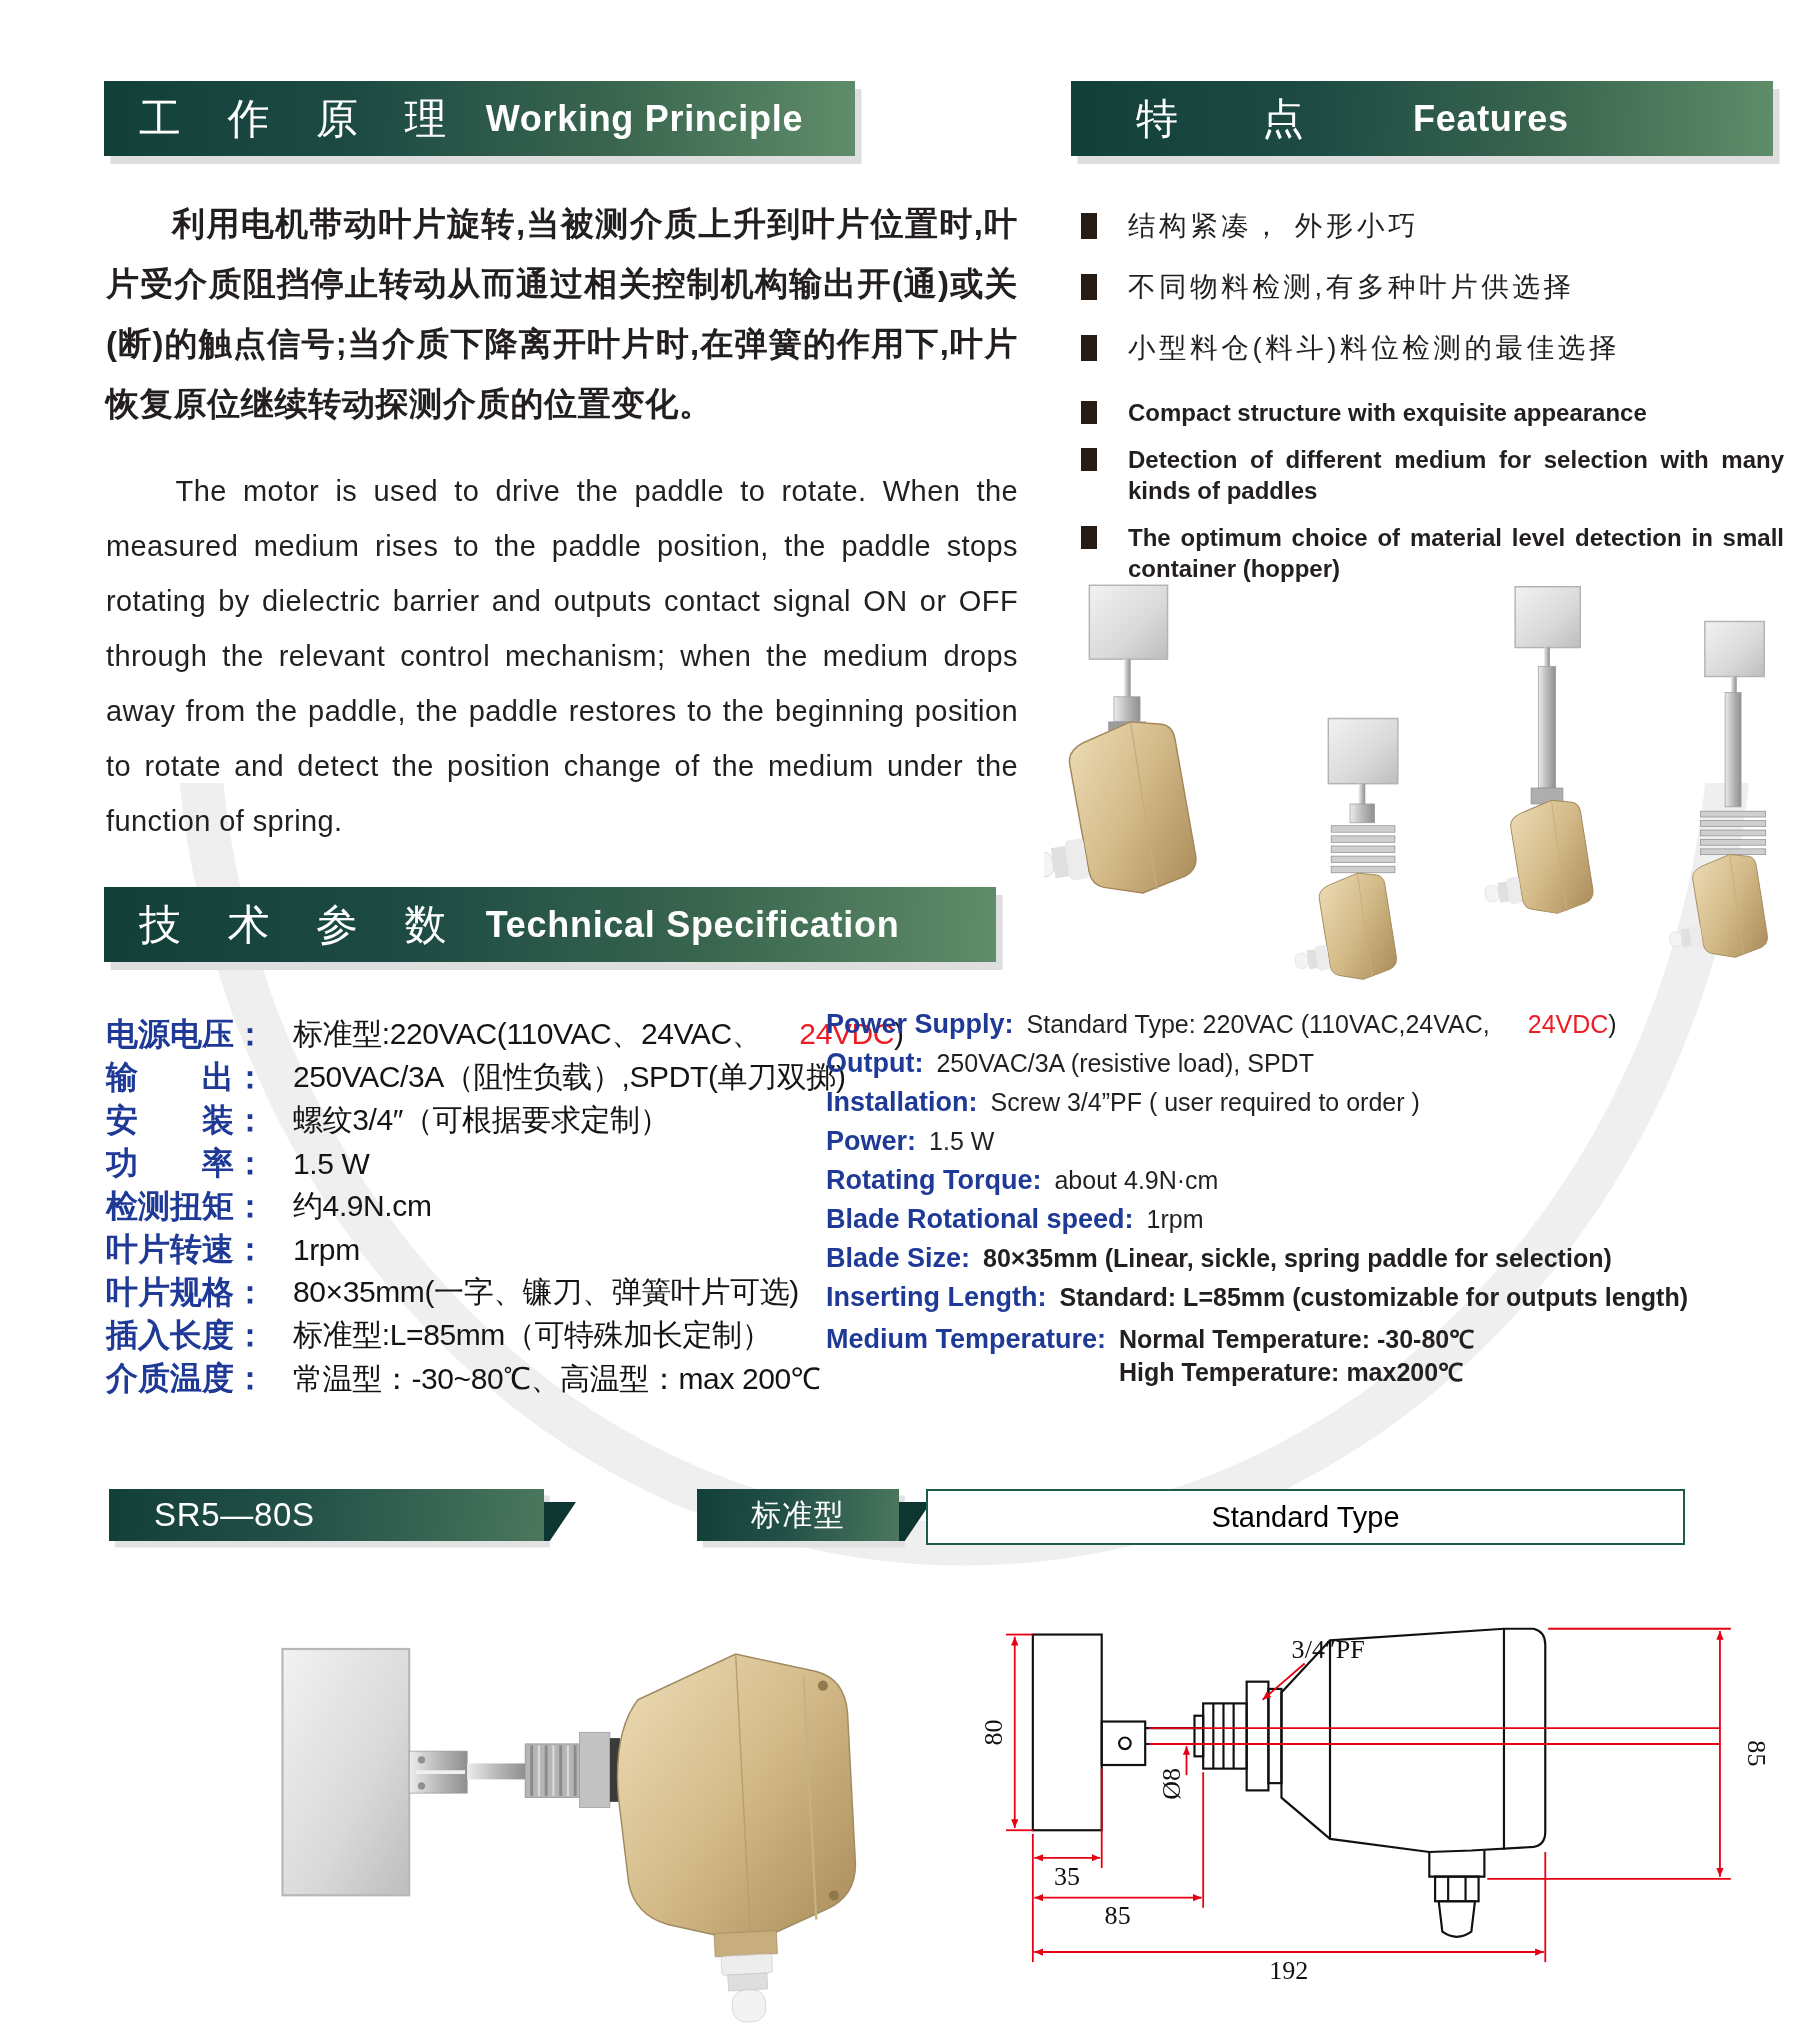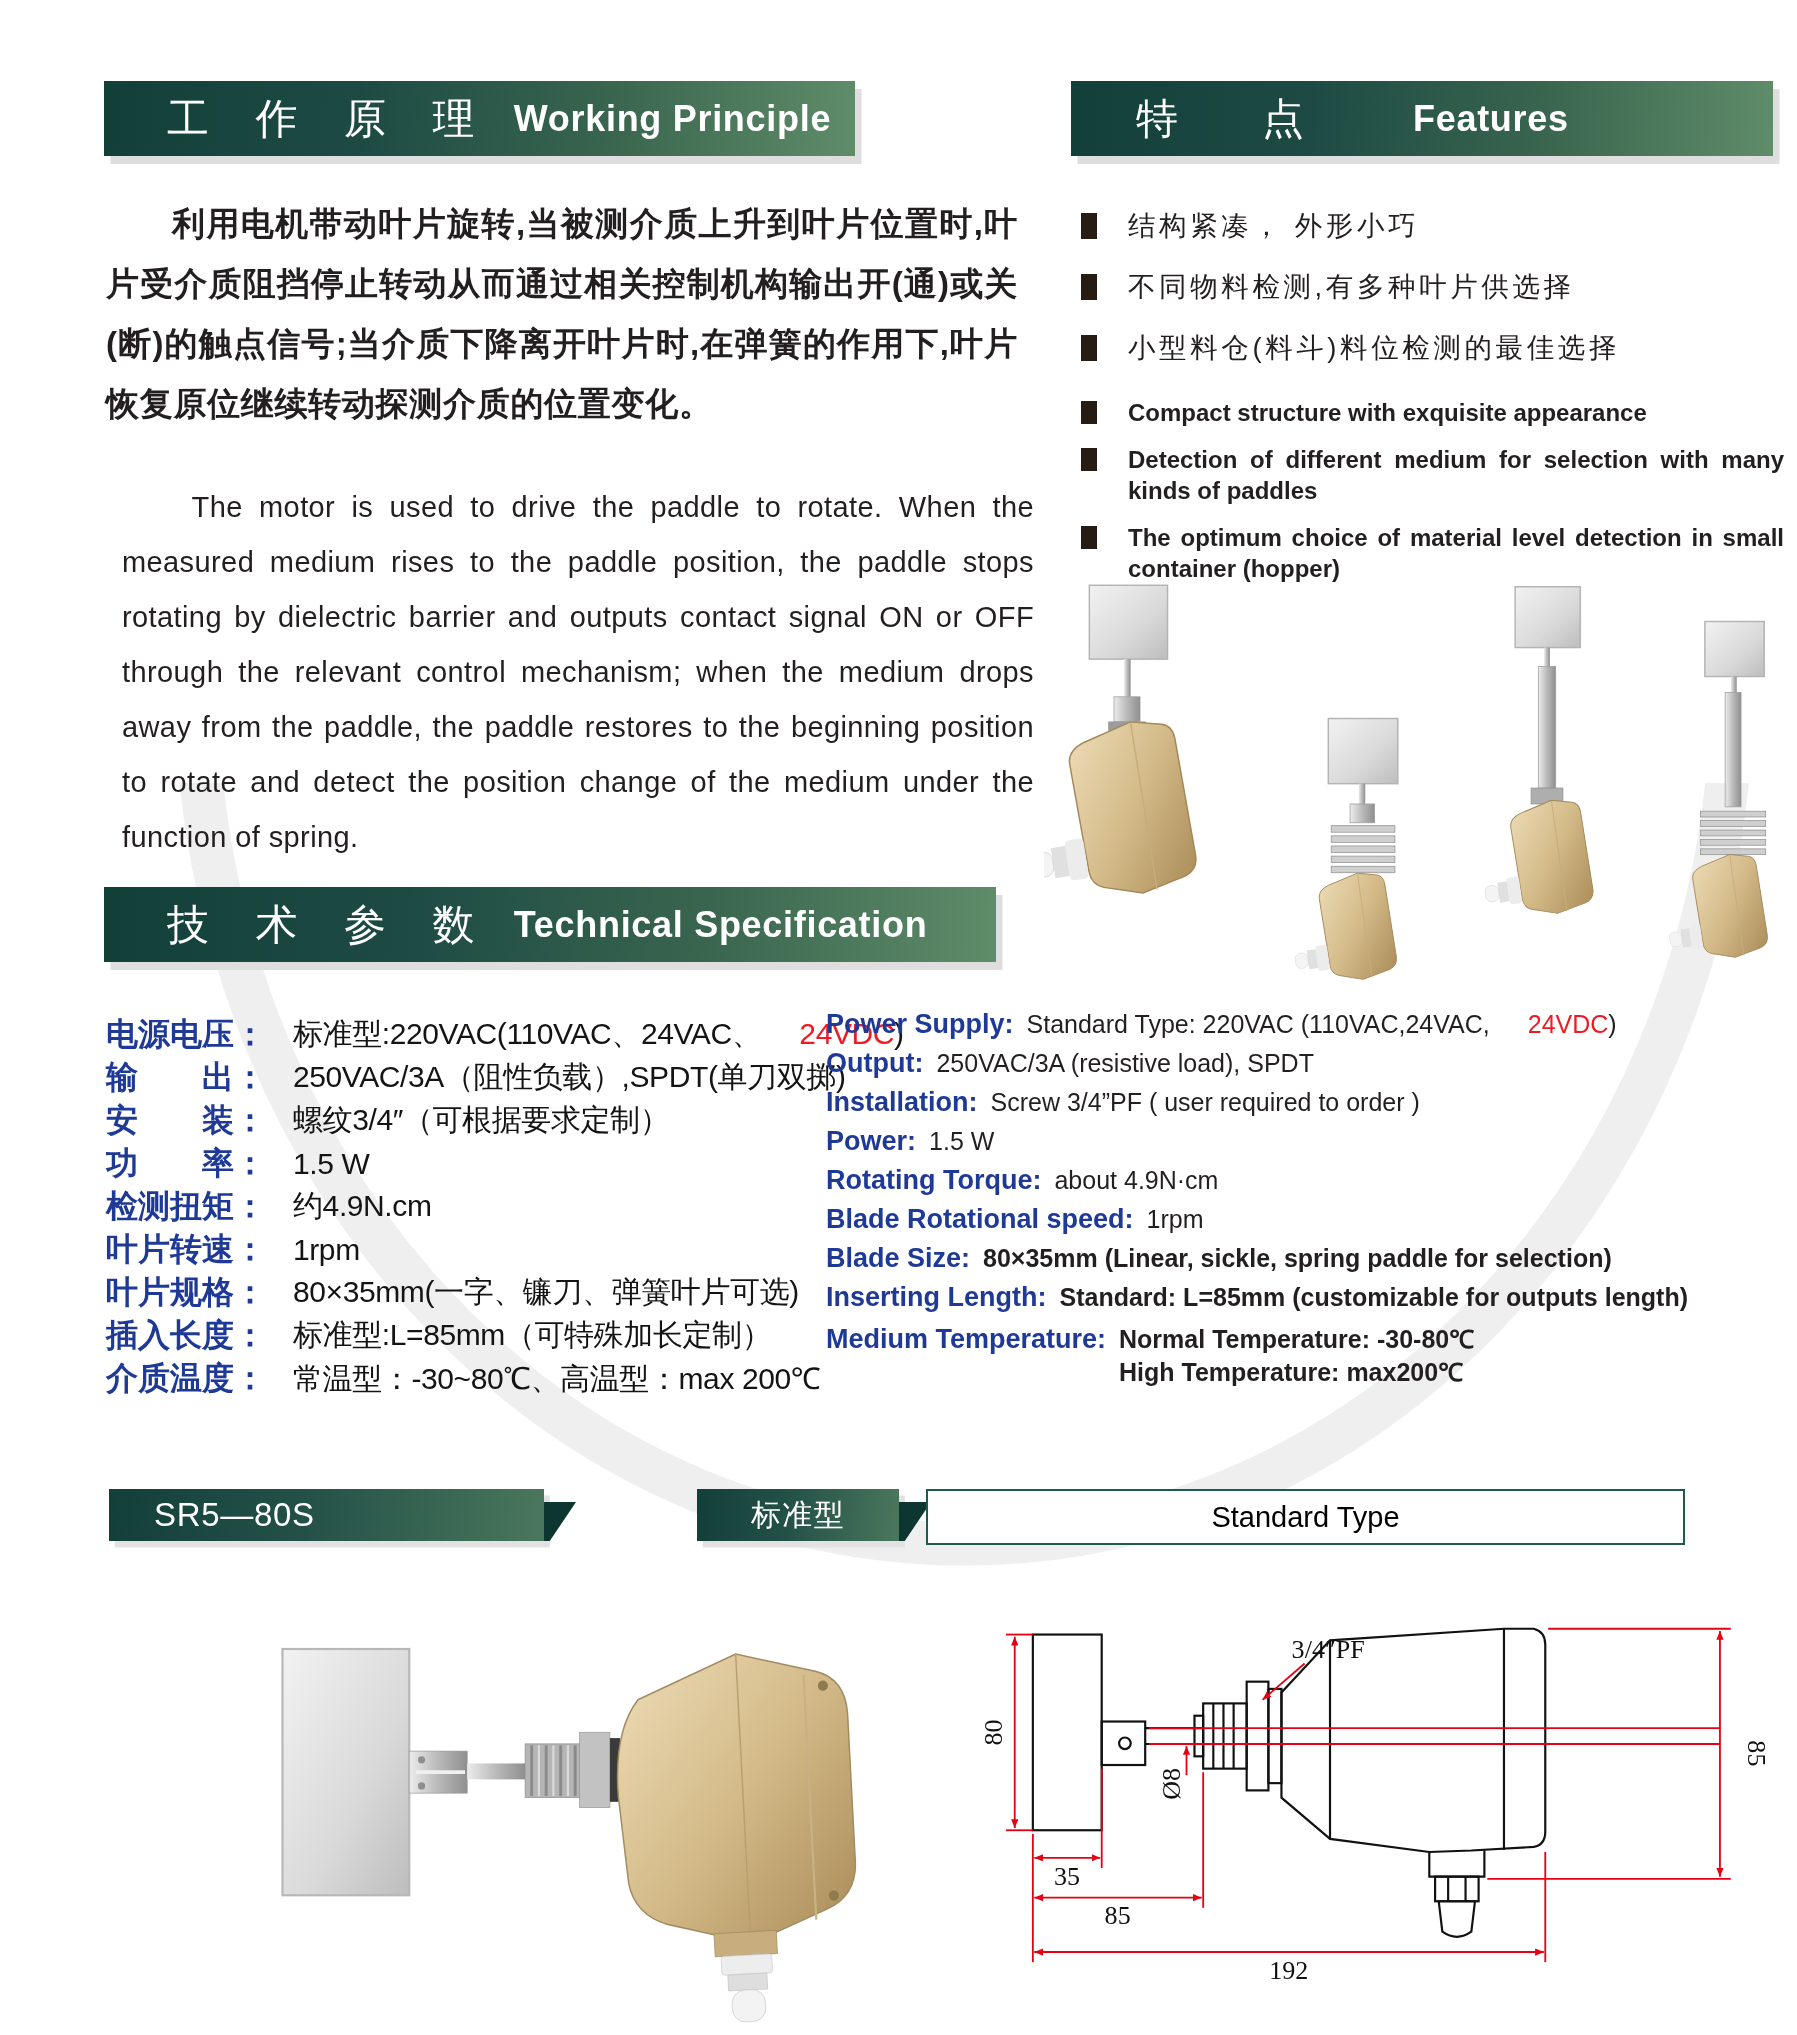--- a/index.html
+++ b/index.html
@@ -7,31 +7,31 @@
         font-family:"Liberation Sans",sans-serif;color:#231f20;}
   
   .bg-decor{position:absolute;left:0;top:783px;width:1798px;height:913px;z-index:0;}
   .watermark{position:absolute;left:149px;top:971px;z-index:0;font-size:362px;line-height:1.1;
              font-weight:bold;color:#eeeeee;letter-spacing:-4.3px;white-space:nowrap;
              font-family:"Liberation Serif",serif;}
   
   .banner{position:absolute;height:75px;display:flex;align-items:center;color:#ffffff;
           background:linear-gradient(92deg,#133f39 0%,#1d4b44 34%,#3a664f 68%,#5f8c69 100%);
           box-shadow:6.5px 8px 0 #dedede;z-index:2;}
-  .banner .b-zh{font-size:42px;letter-spacing:17.4px;margin-left:63px;white-space:nowrap;}
+  .banner .b-zh{font-size:42px;letter-spacing:17.4px;margin-left:35px;white-space:nowrap;}
   .banner .b-en{font-size:36px;font-weight:bold;letter-spacing:0.7px;margin-left:22px;white-space:nowrap;}
   .banner-working{left:104px;top:81px;width:751px;}
   .banner-features{left:1071px;top:81px;width:702px;}
   .banner-features .b-zh{letter-spacing:0;margin-left:65px;}
   .banner-features .b-en{margin-left:109px;}
   .banner-spec{left:104px;top:887px;width:892px;}
   
   .para-zh{position:absolute;left:106px;top:194px;width:912px;margin:0;font-size:33px;line-height:60px;
            text-align:justify;text-indent:2em;font-weight:bold;letter-spacing:0.7px;z-index:2;}
-  .para-en{position:absolute;left:106px;top:464px;width:912px;margin:16px;font-size:29px;line-height:55px;
+  .para-en{position:absolute;left:106px;top:464px;width:912px;margin:0;font-size:29px;line-height:55px;
            text-align:justify;text-indent:2.4em;letter-spacing:0.4px;z-index:2;}
   
   .features-list{position:absolute;left:1081px;width:703px;z-index:2;}
   .features-zh{top:207px;}
   .features-en{top:397px;}
   .feat-item{display:flex;align-items:flex-start;margin-bottom:29px;gap:15px;}
   .features-zh .feat-item{font-size:27.5px;letter-spacing:3.6px;line-height:38px;margin-bottom:23px;}
   .features-en .feat-item{font-size:24px;font-weight:bold;line-height:31px;margin-bottom:16px;text-align:justify;}
   .sq{flex:none;width:16px;background:#261c14;margin-right:16px;}
   .features-zh .sq{height:26px;margin-top:5.8px;}

